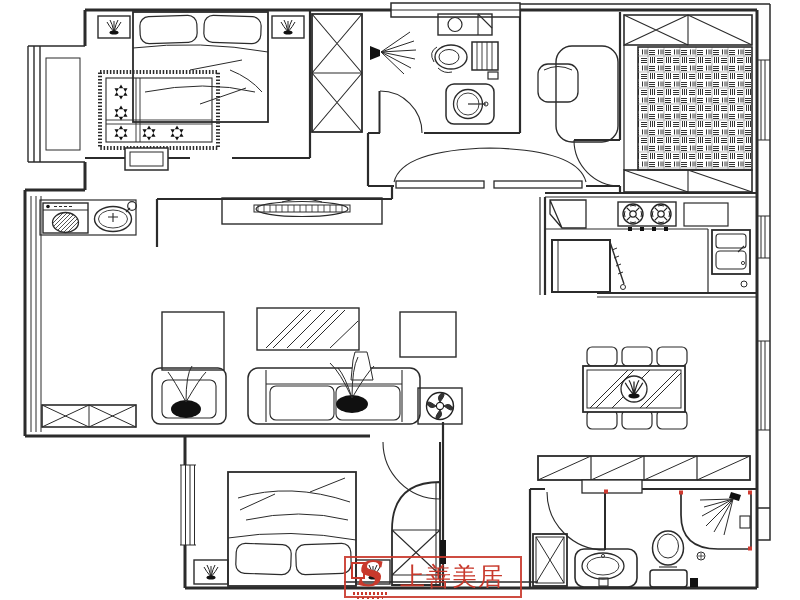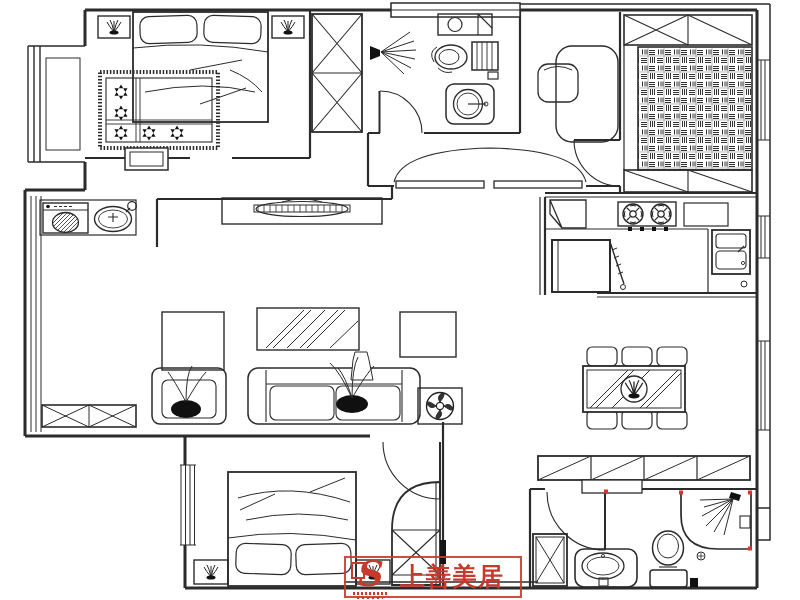--- a/index.html
+++ b/index.html
@@ -12,21 +12,21 @@
       padding:0 5px;box-sizing:border-box;gap:5px;color:#c8392c;}
   .wm-logo{position:relative;width:44px;height:40px;flex:0 0 auto;}
   .wm-square{position:absolute;left:0;top:5px;width:10px;height:13px;
       border:2px solid #c8392c;}
   .wm-s{position:absolute;left:7px;top:-4px;font-family:"DejaVu Serif","Liberation Serif",serif;
       font-weight:bold;font-style:italic;font-size:36px;line-height:40px;color:#c8392c;}
   .wm-sub{position:absolute;left:2px;bottom:2px;width:36px;height:3px;
       background:repeating-linear-gradient(90deg,#c8392c 0 2px,transparent 2px 4px);}
   .wm-sub2{position:absolute;left:6px;bottom:-2px;width:26px;height:2px;
       background:repeating-linear-gradient(90deg,#c8392c 0 2px,transparent 2px 5px);}
-  .wm-brand{font-size:25px;font-weight:bold;letter-spacing:1px;white-space:nowrap;
+  .wm-brand{font-size:25px;font-weight:normal;letter-spacing:1px;white-space:nowrap;
       color:#c8392c;line-height:40px;}
 </style>
 </head>
 <body>
 
 <div id="stage">
 
 <svg id="plan-svg" width="800" height="600" viewBox="0 0 800 600">
   <defs>
     <pattern id="weave" width="16" height="16" patternUnits="userSpaceOnUse">

